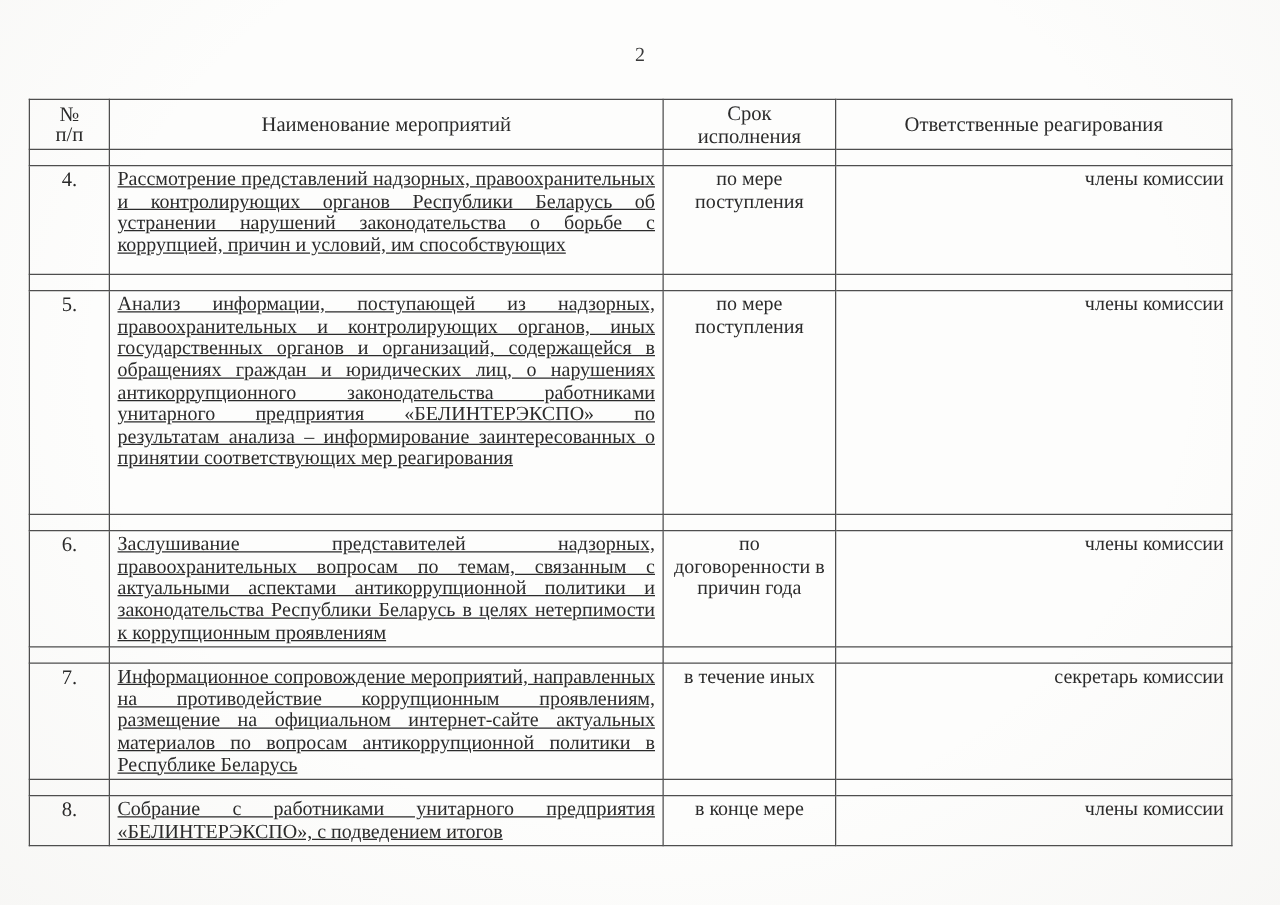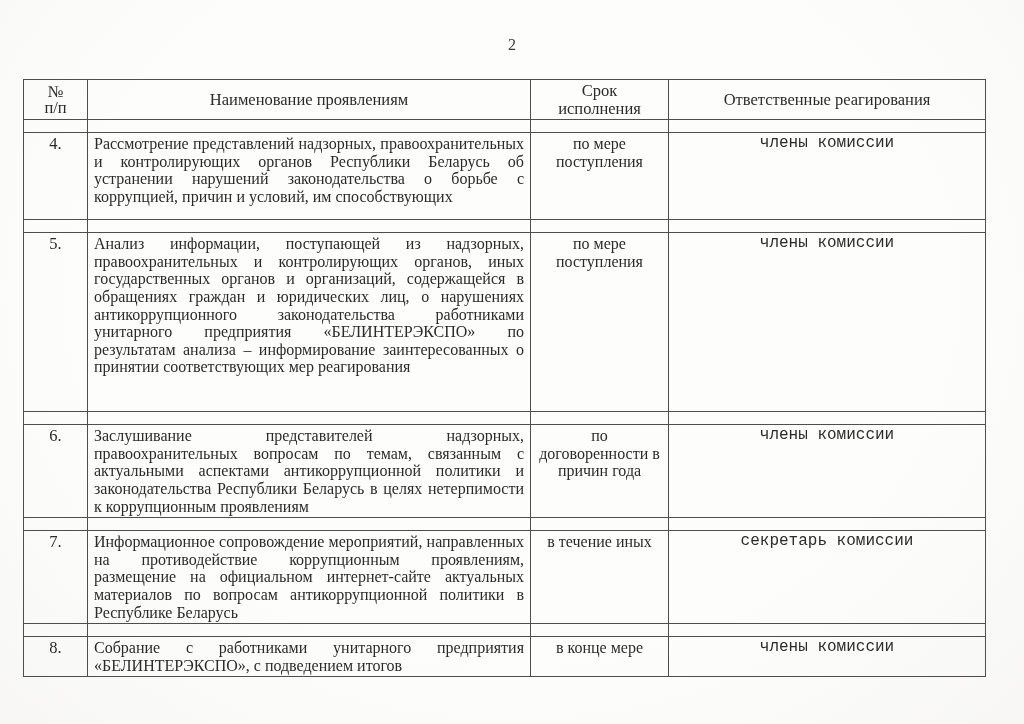--- a/index.html
+++ b/index.html
@@ -66,29 +66,29 @@
 
   td.cell-num {
     text-align: center;
     font-size: 16.5px;
     padding-top: 3px;
   }
   td.cell-activity {
     text-align: justify;
     text-justify: inter-word;
     padding: 3px 8px 3px 9px;
+    text-decoration: underline;
   }
   td.cell-term {
     text-align: center;
     padding: 3px 7px;
   }
   td.cell-resp {
-    text-align: center;
+    text-align: right;
     padding: 3px 6px 3px 12px;
-    font-family: Liberation Mono, monospace;
   }
   tr.r4 td { height: 82px; }
   tr.r5 td { height: 174px; }
   tr.r6 td { height: 78px; }
   tr.r7 td { height: 82px; }
   tr.r8 td { height: 30px; }
 </style>
 </head>
 <body>
 
@@ -100,21 +100,21 @@
   <colgroup>
     <col class="c-num">
       <col class="c-act">
       <col class="c-term">
       <col class="c-resp">
   </colgroup>
   <tbody>
     <tr class="header-row">
       <th class="h-num">№
 п/п</th>
-      <th class="h-act">Наименование проявлениям</th>
+      <th class="h-act">Наименование мероприятий</th>
       <th class="h-term">Срок
 исполнения</th>
       <th class="h-resp">Ответственные реагирования</th>
     </tr>
 
     <tr class="spacer-row">
       <td></td>
         <td></td>
         <td></td>
         <td></td>

